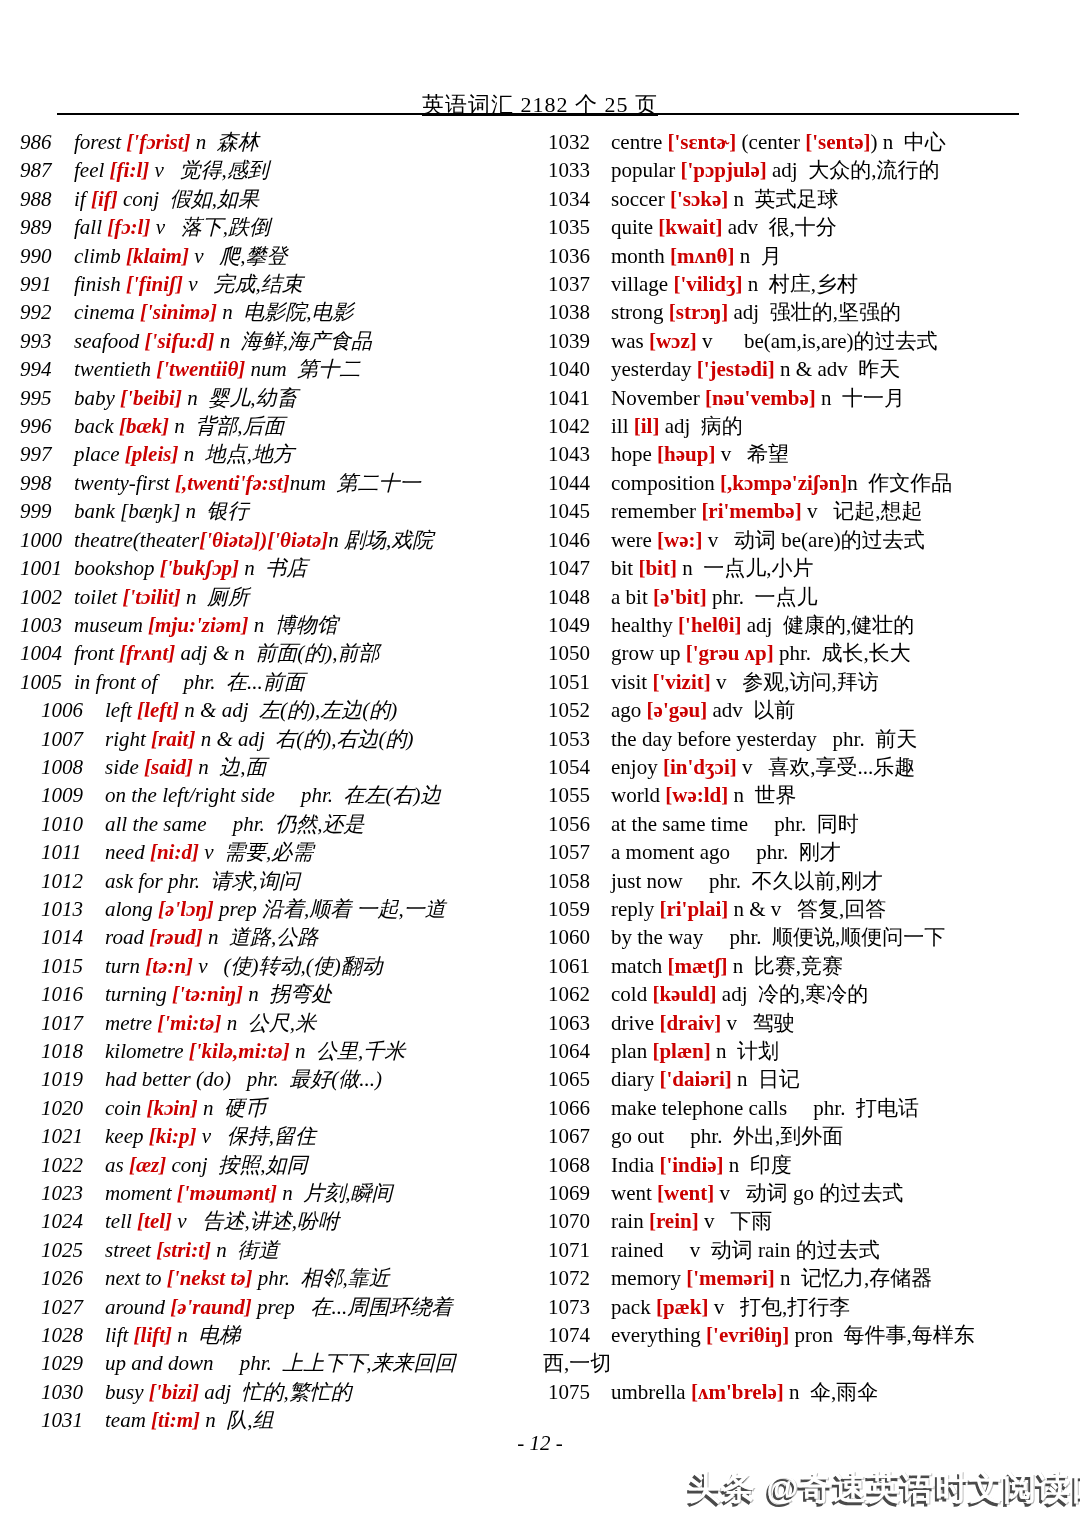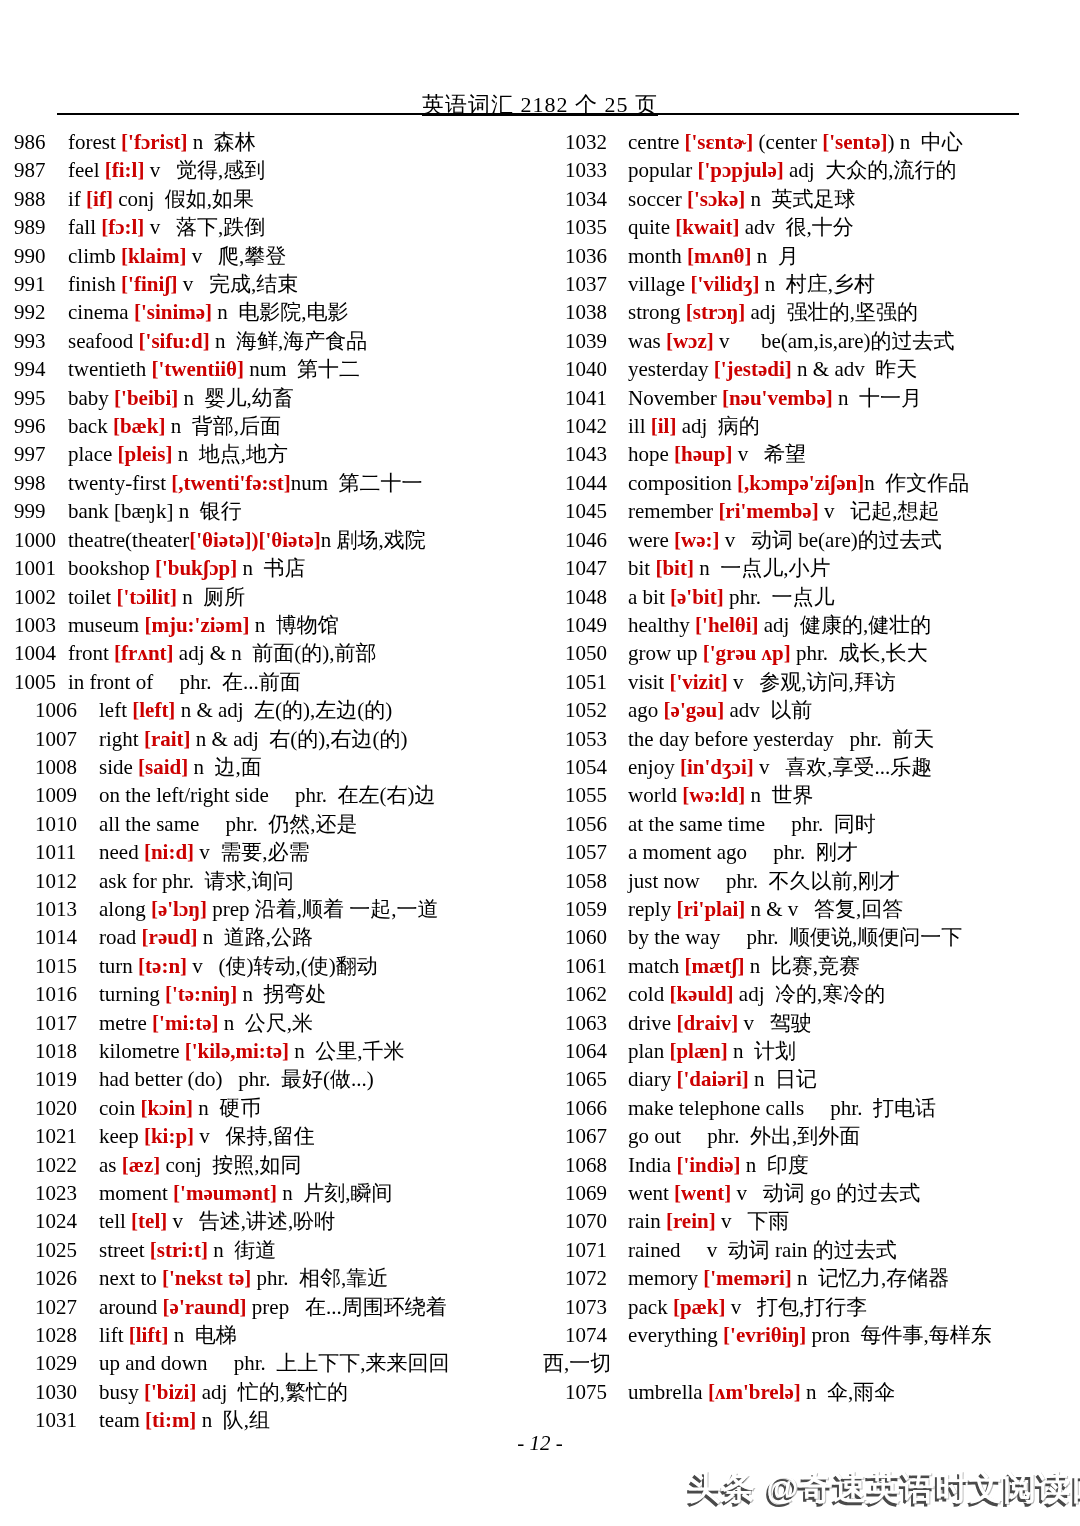--- a/index.html
+++ b/index.html
@@ -26,26 +26,26 @@
     width:962px; height:2px;
     background:#000;
   }
   .col{
     position:absolute;
     top:128px;
     font-size:21px;
     line-height:28.4px;
     white-space:pre-wrap;
   }
-  .lcol{left:14px; width:527px;}
+  .lcol{left:20px; width:527px;font-style:italic;}
   .rcol{left:543px; width:530px;}
   .entry{min-height:28.4px;}
   .num{display:inline-block; min-width:54px;}
   .lcol .entry.ind .num{margin-left:21px; min-width:64px;}
-  .rcol .num{margin-left:22px; min-width:63px;}
+  .rcol .num{margin-left:5px; min-width:63px;}
   .ph{color:#cc0000; font-weight:bold;}
   .tx{color:#000;}
   .footer{
     position:absolute;
     top:1431px; left:0; width:1080px;
     text-align:center;
     font-size:21px;
     font-style:italic;
   }
   .watermark{

